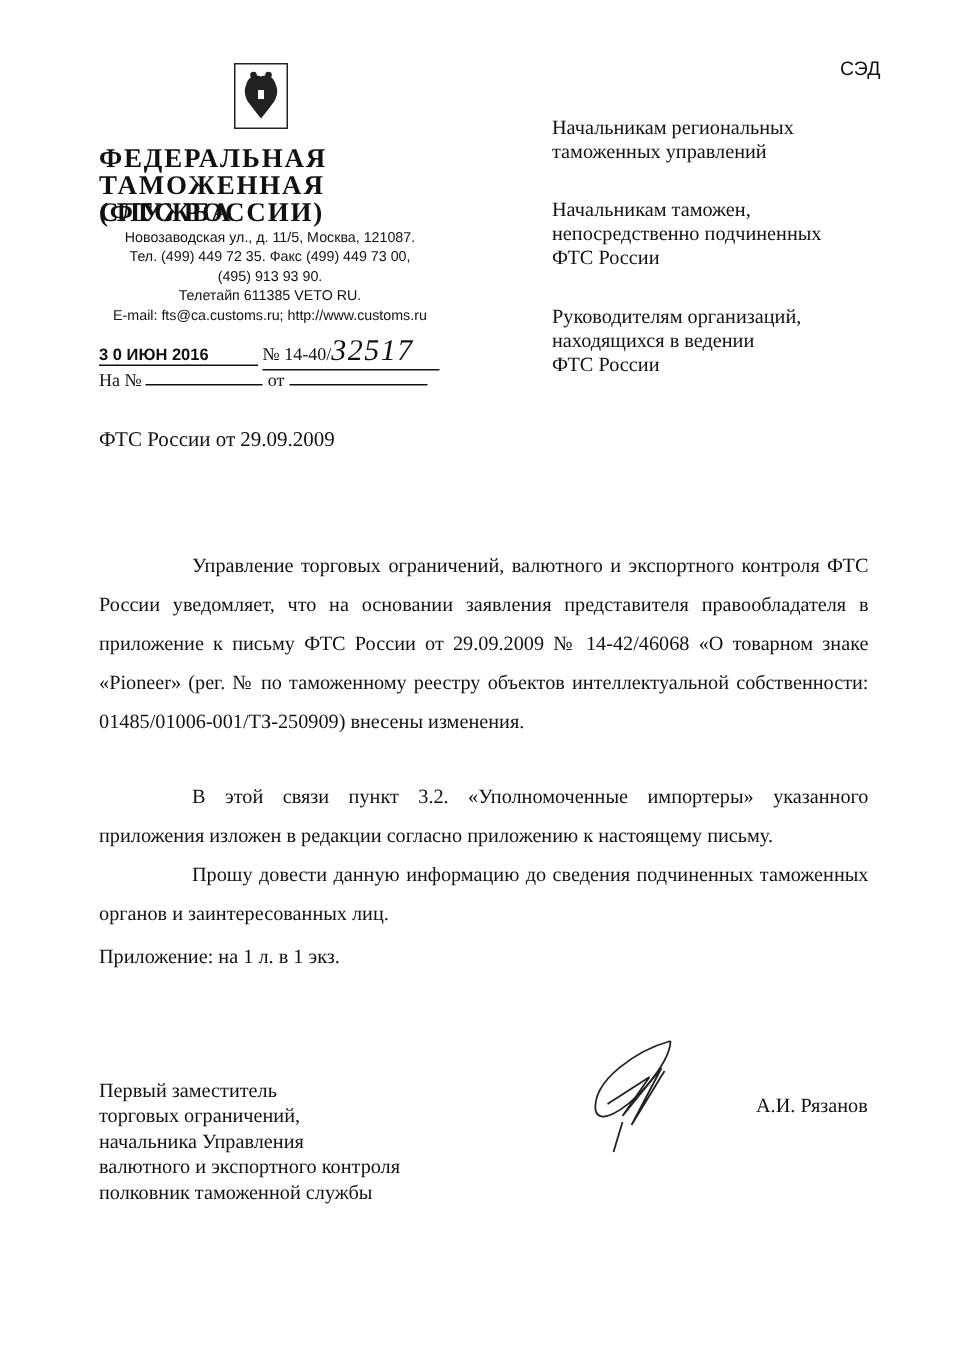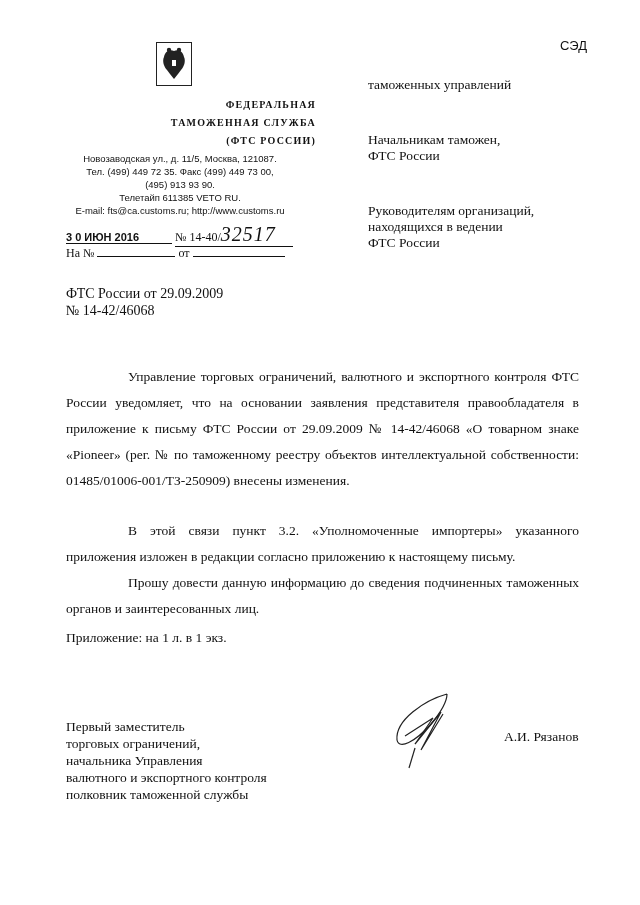--- a/index.html
+++ b/index.html
@@ -1,21 +1,21 @@
 <!DOCTYPE html>
 <html><head>
 <meta charset="utf-8">
 <style>
   html, body { margin:0; padding:0; background:#ffffff; }
   body { width:640px; height:905px; position:relative; overflow:hidden;
          font-family:"Liberation Serif", serif; color:#111; }
   .abs { position:absolute; }
   .sed { left:560px; top:38px; font-size:13px; font-family:"Liberation Sans", sans-serif; }
   .emblem { left:156px; top:42px; width:36px; height:44px; border:1px solid #222; box-sizing:border-box; }
-  .org { left:76px; width:240px; text-align:right; font-weight:bold; font-size:10px; letter-spacing:1.2px; line-height:18px; }
+  .org { left:66px; width:240px; text-align:left; font-weight:bold; font-size:18px; letter-spacing:1.2px; line-height:18px; }
   .addr { left:60px; width:240px; text-align:center; font-size:9.5px; line-height:13px; font-family:"Liberation Sans", sans-serif; }
   .regline { left:66px; top:223px; width:230px; height:18px; font-size:12px; }
   .regline .u { border-bottom:1px solid #111; display:inline-block; }
   .recip { left:368px; font-size:13.5px; line-height:16px; }
   .subject { left:66px; top:285px; font-size:14px; line-height:17px; }
   .para { left:66px; width:513px; font-size:13.5px; line-height:26px; text-align:justify; }
   .para .ind { display:inline-block; width:62px; }
   .attach { left:66px; top:630px; font-size:13.5px; }
   .sign { left:66px; top:678px; font-size:13.5px; line-height:17px;margin-top:40px; }
   .signame { left:504px; top:729px; font-size:13.5px; }
@@ -52,35 +52,36 @@
   </span>
 </div>
 <div class="abs" style="left:66px;top:246px;font-size:12px;width:230px">
   <span>На №</span>
   <span style="display:inline-block;width:78px;border-bottom:1px solid #111"></span>
   <span>от</span>
   <span style="display:inline-block;width:92px;border-bottom:1px solid #111"></span>
 </div>
 
 <div class="abs recip" style="top:77px">
+  <div>Начальникам региональных</div>
   <div>таможенных управлений</div>
 </div>
 <div class="abs recip" style="top:132px">
   <div>Начальникам таможен,</div>
+  <div>непосредственно подчиненных</div>
   <div>ФТС России</div>
 </div>
 <div class="abs recip" style="top:203px">
   <div>Руководителям организаций,</div>
   <div>находящихся в ведении</div>
   <div>ФТС России</div>
 </div>
 
 <div class="abs subject">
   <div>ФТС России от 29.09.2009</div>
-  <div>№ 14-42/46068</div>
 </div>
 
 <div class="abs para" style="top:364px"><span class="ind"></span><span>Управление торговых ограничений, валютного и экспортного контроля ФТС России уведомляет, что на основании заявления представителя правообладателя в приложение к письму ФТС России от 29.09.2009 № 14-42/46068 «О товарном знаке «Pioneer» (рег. № по таможенному реестру объектов интеллектуальной собственности: 01485/01006-001/ТЗ-250909) внесены изменения.</span></div>
 <div class="abs para" style="top:518px"><span class="ind"></span><span>В этой связи пункт 3.2. «Уполномоченные импортеры» указанного приложения изложен в редакции согласно приложению к настоящему письму.</span></div>
 <div class="abs para" style="top:570px"><span class="ind"></span><span>Прошу довести данную информацию до сведения подчиненных таможенных органов и заинтересованных лиц.</span></div>
 
 <div class="abs attach">Приложение: на 1 л. в 1 экз.</div>
 
 <div class="abs sign">
   <div>Первый заместитель</div>

